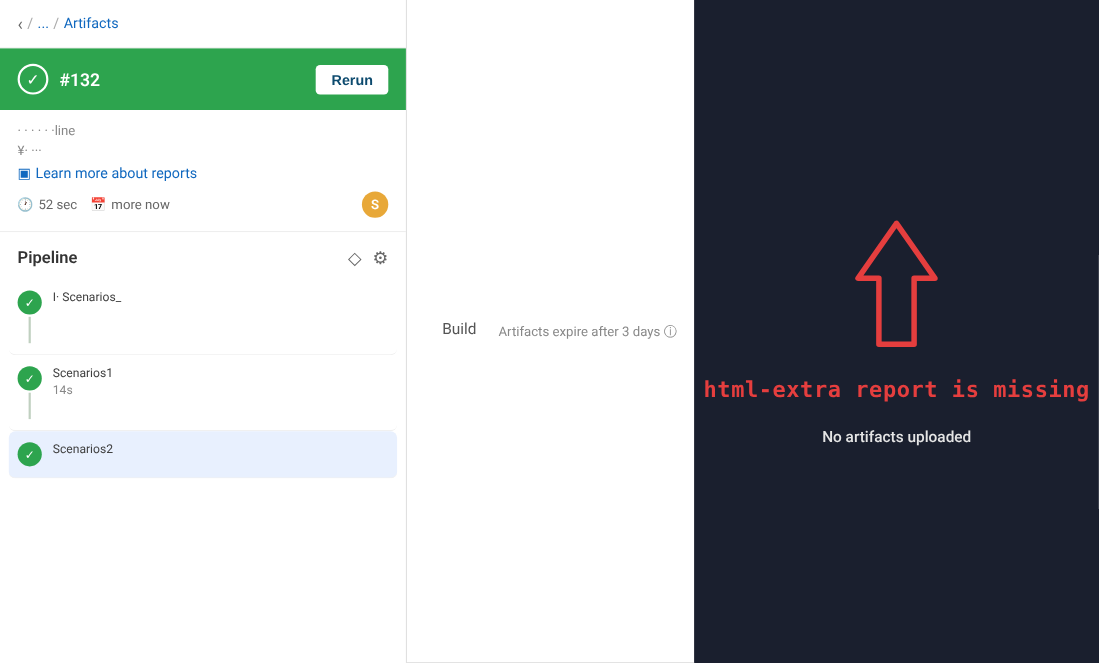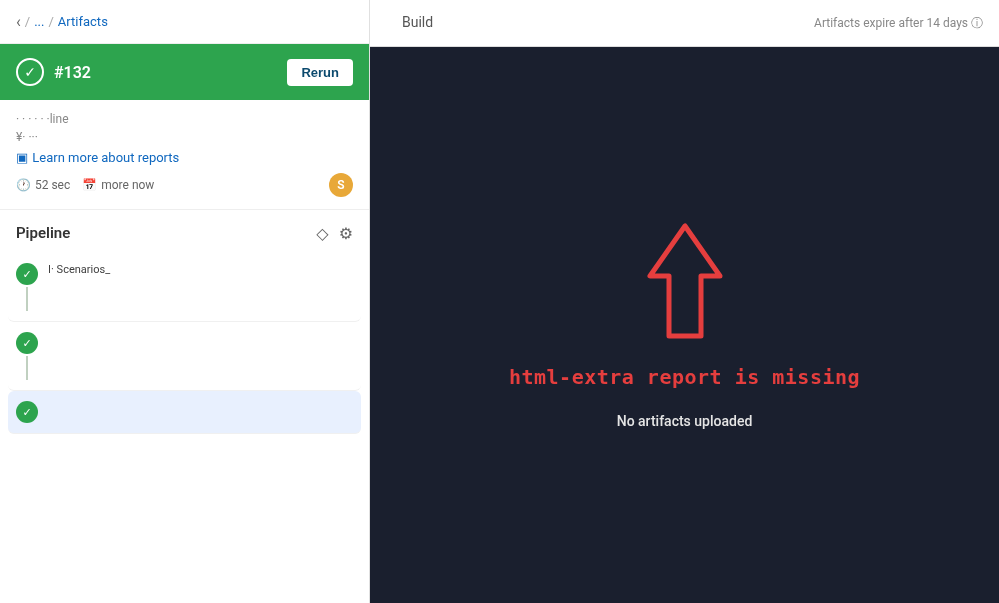--- a/index.html
+++ b/index.html
@@ -226,21 +226,21 @@
     .stage-time {
       font-size: 11px;
       color: #888;
     }
 
     
     .right-panel {
       flex: 1;
       background: #1a1f2e;
       display: flex;
-      flex-direction: column;
+      flex-direction: row;
     }
 
     
     .tabs-bar {
       display: flex;
       align-items: center;
       justify-content: space-between;
       background: #fff;
       border-bottom: 1px solid #ddd;
       padding: 0 16px;
@@ -364,40 +364,45 @@
         <div class="stage-content">
           <div class="stage-name">I· Scenarios_</div>
         </div>
       </div>
 
       <div class="stage-item">
         <div class="stage-connector">
           <div class="stage-check">✓</div>
           <div class="stage-line"></div>
         </div>
+        <div class="stage-content">
+          <div class="stage-name">Scenarios1</div>
+          <div class="stage-time">14s</div>
+        </div>
       </div>
 
       <div class="stage-item active">
         <div class="stage-connector">
           <div class="stage-check">✓</div>
         </div>
         <div class="stage-content">
+          <div class="stage-name">Scenarios2</div>
         </div>
       </div>
     </div>
   </div>
 </div>
 
 <div class="right-panel">
 
   <div class="tabs-bar">
     <div class="tabs-left">
       <div class="tab">Build</div>
     </div>
-    <div class="tabs-right">Artifacts expire after 14 days  ⓘ</div>
+    <div class="tabs-right">Artifacts expire after 3 days  ⓘ</div>
   </div>
 
   <div class="artifacts-content">
 
     <div class="arrow-container">
       <svg width="80" height="120" viewBox="0 0 80 120">
 
         <polygon points="40,5 5,55 24,55 24,115 56,115 56,55 75,55" fill="none" stroke="#e53e3e" stroke-width="5" stroke-linejoin="round"></polygon>
       </svg>
     </div>

